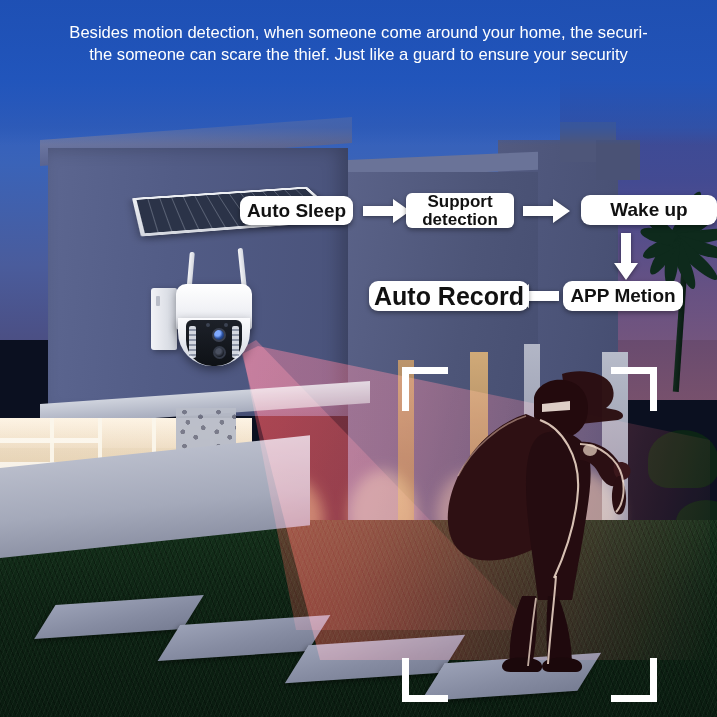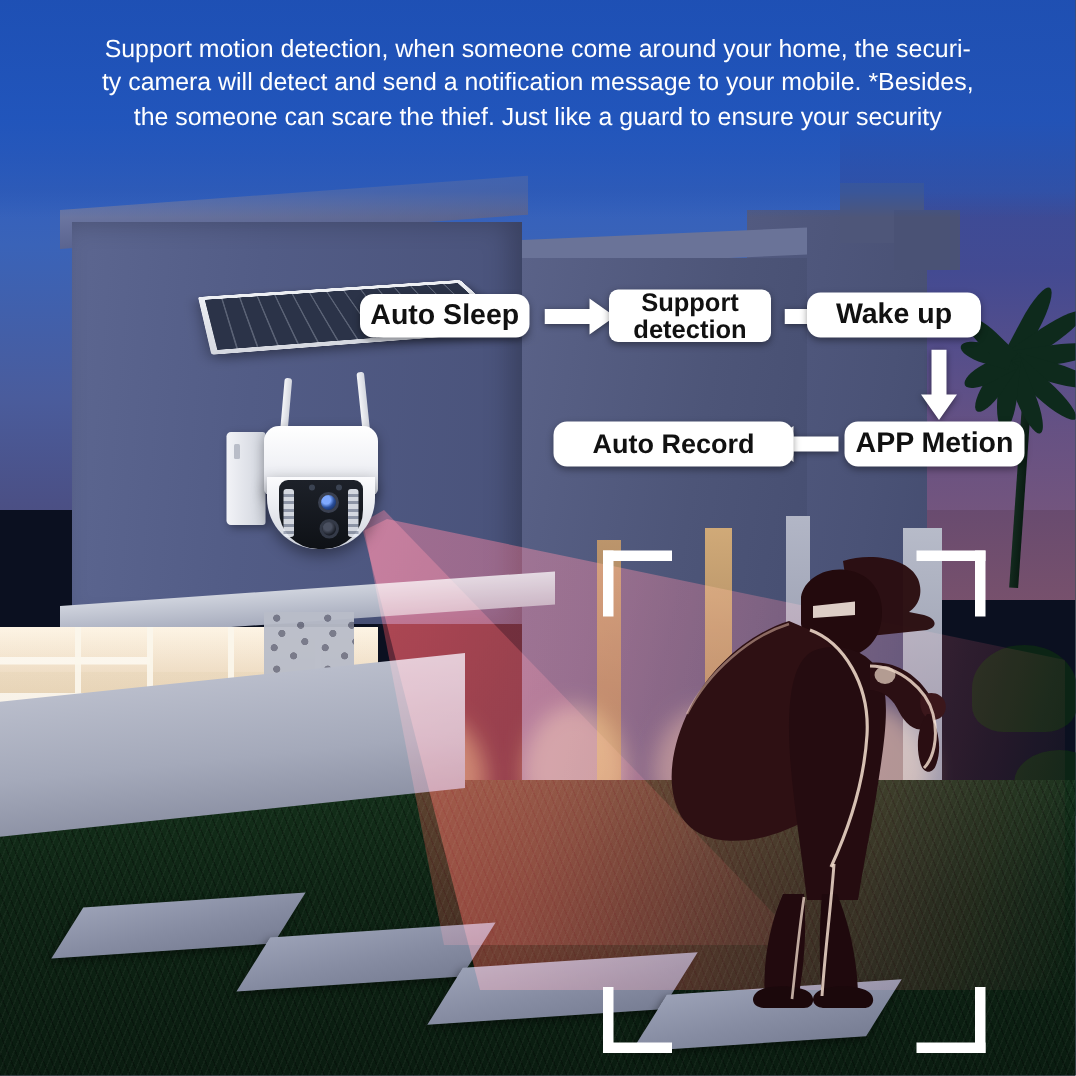--- a/index.html
+++ b/index.html
@@ -448,22 +448,21 @@
     <span class="bk-v" style="left:0;top:0;height:44px;"></span>
     <span class="bk-h" style="left:0;bottom:0;width:46px;"></span>
   </div>
   <div class="bracket" style="left:611px;top:658px;width:46px;height:44px;">
     <span class="bk-v" style="right:0;top:0;height:44px;"></span>
     <span class="bk-h" style="left:0;bottom:0;width:46px;"></span>
   </div>
 
   <div class="header">
     <div class="header-sub">
-      <span>Support motion detection, when someone come around your home, the securi-</span>
-      <span>ty camera will detect and send a notification message to your mobile. *Besides,</span>
+      <span>Besides motion detection, when someone come around your home, the securi-</span>
       <span>the someone can scare the thief. Just like a guard to ensure your security</span>
     </div>
   </div>
 
   <div class="pill pill-round" style="left:240px;top:196px;width:113px;height:29px;font-size:19px;">Auto Sleep</div>
 
   <div class="arrow" style="left:363px;top:198px;">
     <svg width="48" height="26" viewBox="0 0 48 26">
       <path d="M0 8 L30 8 L30 1 L47 13 L30 25 L30 18 L0 18 Z" fill="#ffffff"></path>
     </svg>
@@ -471,31 +470,31 @@
 
   <div class="pill pill-two" style="left:406px;top:193px;width:108px;height:35px;font-size:17px;">Support
 detection</div>
 
   <div class="arrow" style="left:523px;top:198px;">
     <svg width="48" height="26" viewBox="0 0 48 26">
       <path d="M0 8 L30 8 L30 1 L47 13 L30 25 L30 18 L0 18 Z" fill="#ffffff"></path>
     </svg>
   </div>
 
-  <div class="pill pill-round" style="left:538px;top:195px;width:116px;height:30px;font-size:19px;">Wake up</div>
+  <div class="pill pill-round" style="left:581px;top:195px;width:136px;height:30px;font-size:19px;">Wake up</div>
 
   <div class="arrow" style="left:613px;top:233px;">
     <svg width="26" height="48" viewBox="0 0 26 48">
       <path d="M8 0 L18 0 L18 30 L25 30 L13 47 L1 30 L8 30 Z" fill="#ffffff"></path>
     </svg>
   </div>
 
   <div class="pill pill-round" style="left:563px;top:281px;width:120px;height:30px;font-size:19px;">APP Metion</div>
 
   <div class="arrow" style="left:512px;top:283px;">
     <svg width="48" height="26" viewBox="0 0 48 26">
       <path d="M47 8 L17 8 L17 1 L0 13 L17 25 L17 18 L47 18 Z" fill="#ffffff"></path>
     </svg>
   </div>
 
-  <div class="pill pill-round" style="left:369px;top:281px;width:160px;height:30px;font-size:18px;">Auto Record</div>
+  <div class="pill pill-round" style="left:369px;top:281px;width:160px;height:30px;font-size:25px;">Auto Record</div>
 
 </div>
 
 </body></html>

